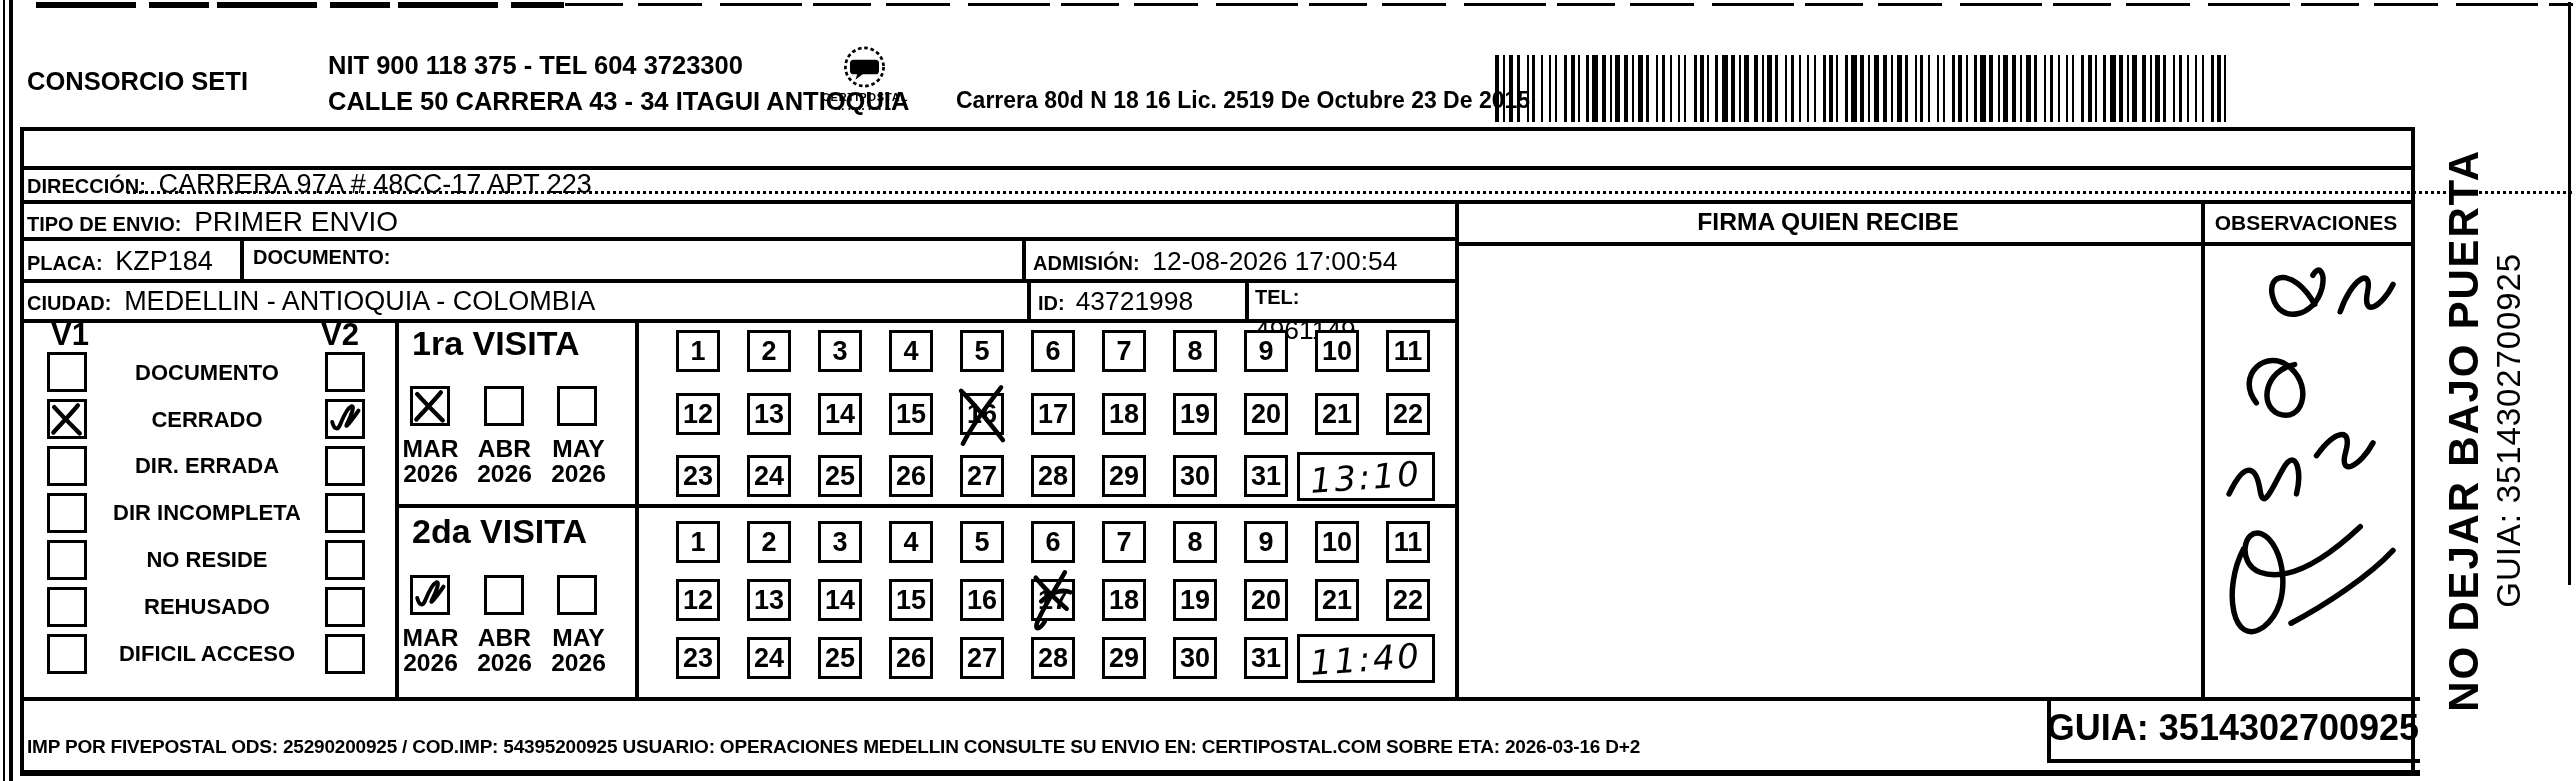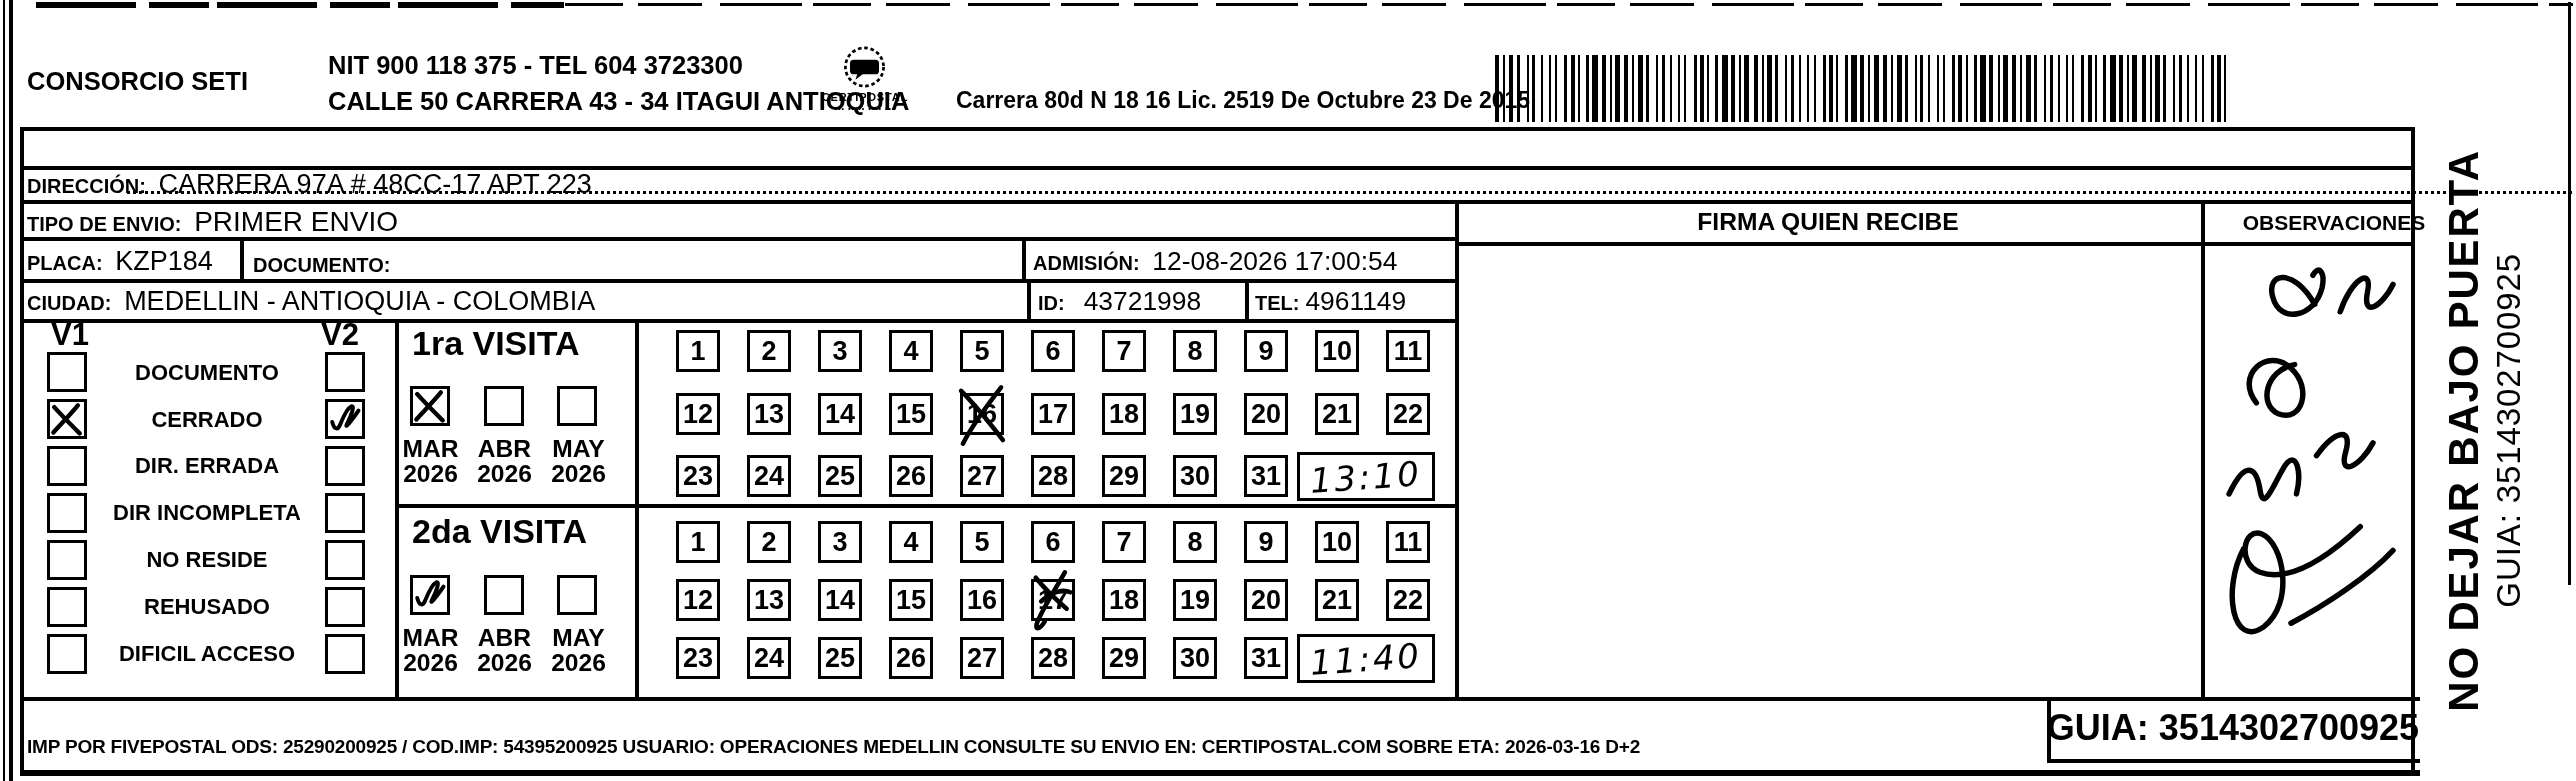--- a/index.html
+++ b/index.html
@@ -187,43 +187,43 @@
 
   <div class="cellrow" style="left:27px;top:206px;">
     <span class="lbl">TIPO DE ENVIO:</span>
     <span class="val" style="font-size:28px;">PRIMER ENVIO</span>
   </div>
 
   <div class="cellrow" style="left:27px;top:246px;">
     <span class="lbl">PLACA:</span>
     <span class="val">KZP184</span>
   </div>
-  <div class="cellrow" style="left:253px;top:254px;">
+  <div class="cellrow" style="left:253px;top:246px;">
     <span class="lbl">DOCUMENTO:</span>
   </div>
   <div class="cellrow" style="left:1033px;top:246px;">
     <span class="lbl">ADMISIÓN:</span>
     <span class="val" style="font-size:26.4px;">12-08-2026 17:00:54</span>
   </div>
 
   <div class="cellrow" style="left:27px;top:286px;">
     <span class="lbl">CIUDAD:</span>
     <span class="val">MEDELLIN - ANTIOQUIA - COLOMBIA</span>
   </div>
-  <div class="cellrow" style="left:1038px;top:286px;gap:19px;">
+  <div class="cellrow" style="left:1038px;top:286px;gap:11px;">
     <span class="lbl">ID:</span>
     <span class="val" style="font-size:26.4px;">43721998</span>
   </div>
-  <div class="cellrow" style="left:1255px;top:286px;gap:6px;">
+  <div class="cellrow" style="left:1255px;top:286px;gap:6px;flex-direction:column;">
     <span class="lbl">TEL:</span>
     <span class="val" style="font-size:26.4px;">4961149</span>
   </div>
 
   <div class="abs" style="left:1455px;top:208px;width:746px;text-align:center;font-weight:bold;font-size:24.6px;">FIRMA QUIEN RECIBE</div>
-  <div class="abs" style="left:2201px;top:211px;width:210px;text-align:center;font-weight:bold;font-size:21px;padding-left:28px;">OBSERVACIONES</div>
+  <div class="abs" style="left:2201px;top:211px;width:210px;text-align:center;font-weight:bold;font-size:21px;">OBSERVACIONES</div>
 
   <div class="abs" style="left:2207px;top:248px;">
     <svg width="199" height="439" viewBox="0 0 218 482" fill="none" stroke="#000" stroke-width="6" stroke-linecap="round">
       <path d="M118 62 C 96 22, 64 26, 72 54 C 80 84, 118 76, 126 44 C 130 26, 122 18, 116 30"></path>
       <path d="M146 70 C 158 34, 182 20, 176 48 C 170 78, 192 64, 204 40"></path>
       <path d="M54 170 C 30 140, 66 108, 92 132 C 116 154, 104 192, 78 182 C 56 172, 64 134, 96 128"></path>
       <path d="M24 270 C 42 232, 54 240, 58 266 C 62 292, 74 256, 86 238 C 98 222, 104 246, 98 270"></path>
       <path d="M120 228 C 140 200, 160 196, 152 224 C 144 252, 168 240, 182 214"></path>
       <path d="M40 330 C 16 376, 28 440, 62 416 C 96 390, 84 324, 60 314 C 40 306, 32 346, 58 356 C 92 368, 136 336, 168 306"></path>
       <path d="M92 412 C 130 392, 178 360, 204 332"></path>

